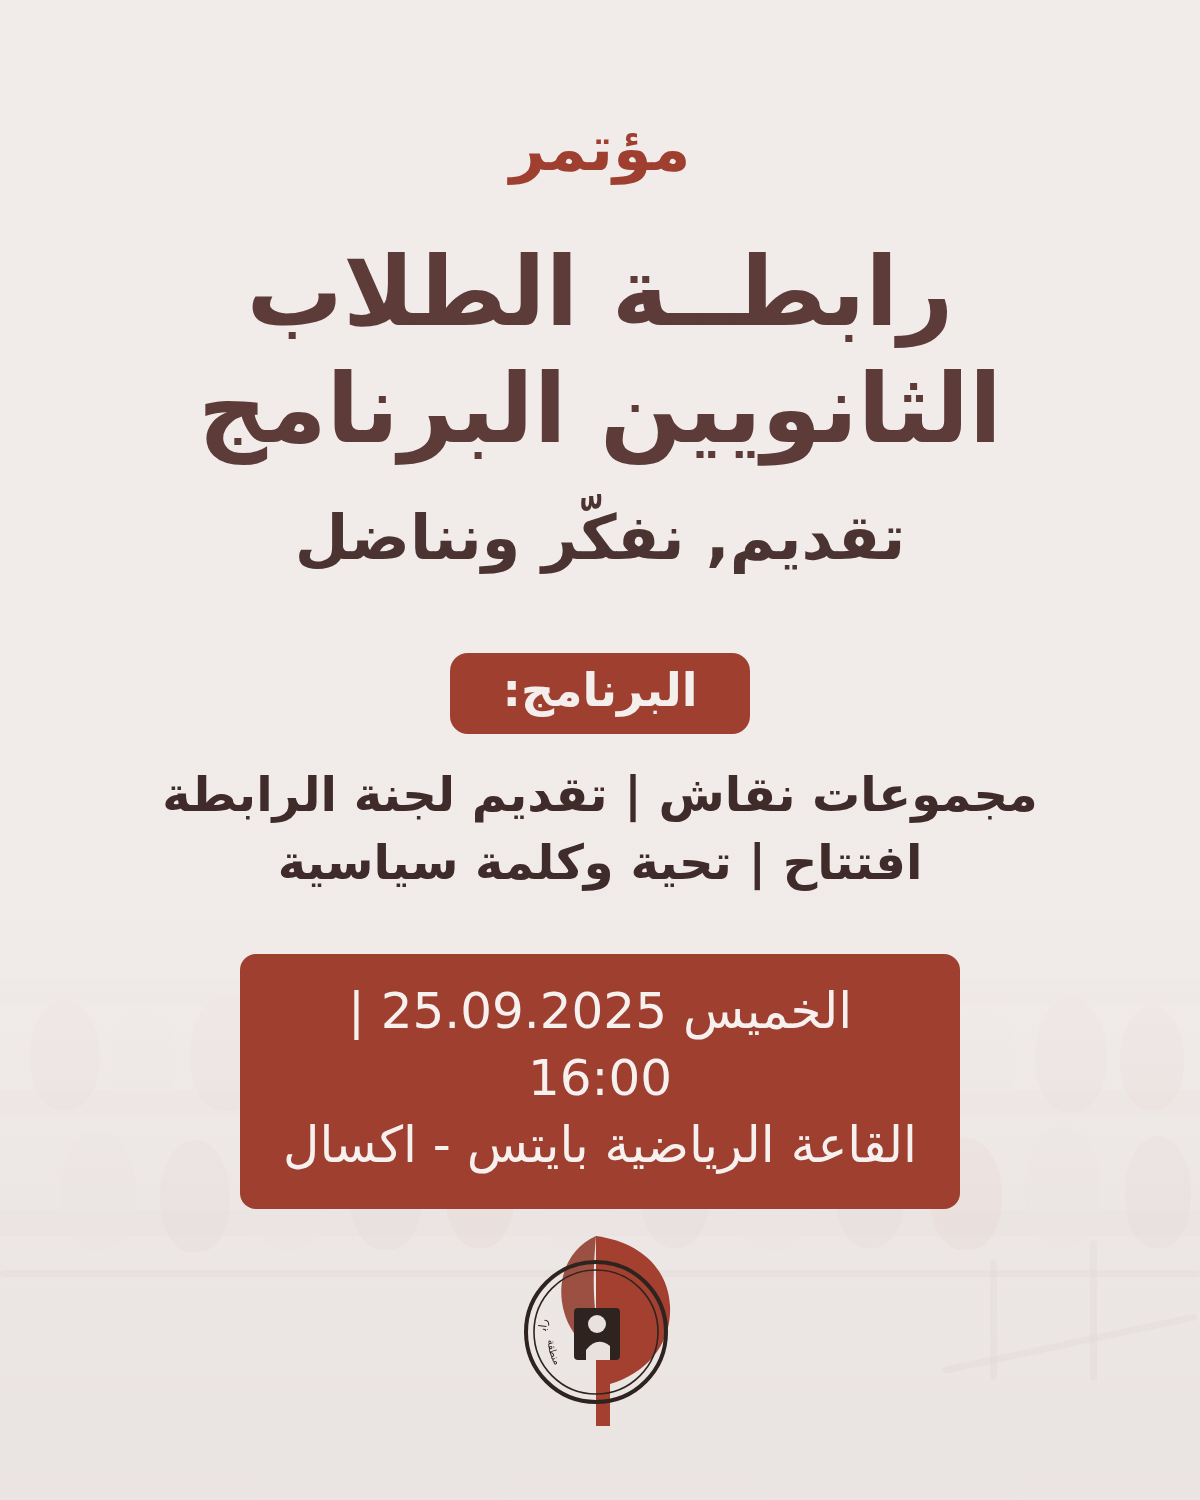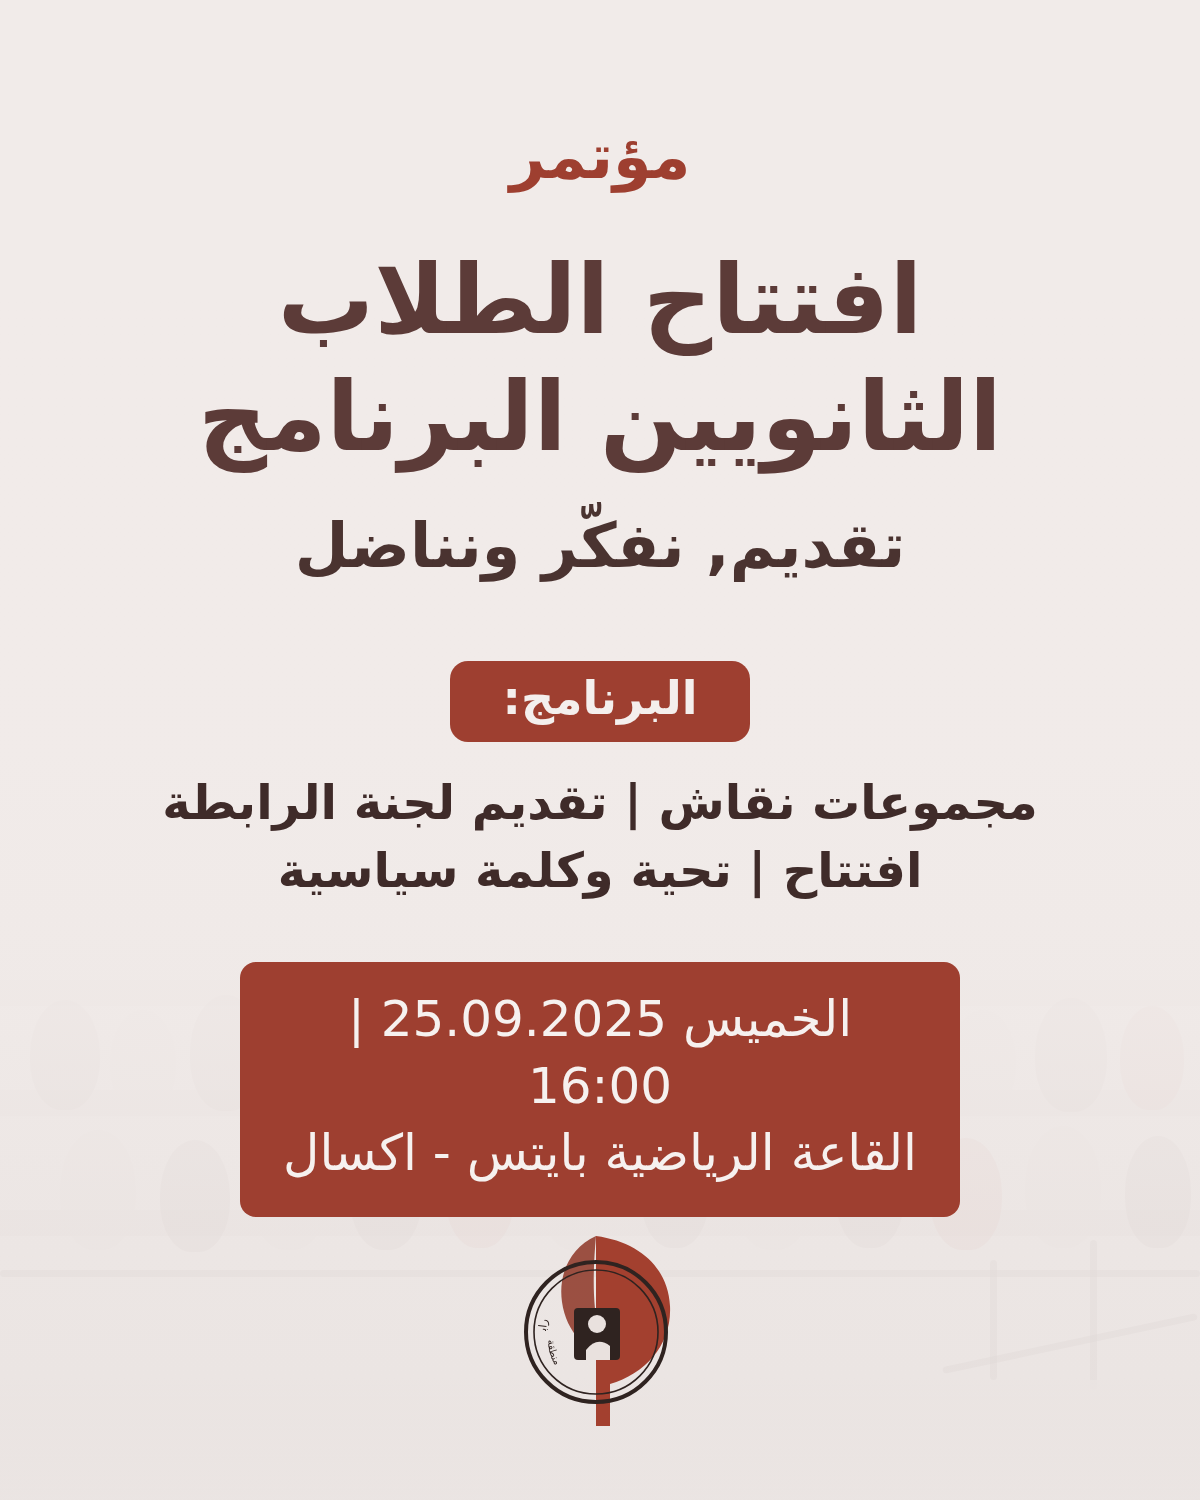--- a/index.html
+++ b/index.html
@@ -78,21 +78,21 @@
     position: relative;
     z-index: 5;
     width: 1200px;
     height: 1500px;
     box-sizing: border-box;
     padding: 0 60px;
     text-align: center;
   }
 
   .kicker {
-    margin: 8px;
+    margin: 0;
     padding-top: 118px;
     font-size: 62px;
     font-weight: 800;
     letter-spacing: -1px;
     color: #9e3f30;
     line-height: 1;
   }
 
   .title {
     margin: 56px 0 0 0;
@@ -208,21 +208,21 @@
     <div class="floor"></div>
   </div>
 
   <div class="veil"></div>
 
   <div class="content">
 
     <p class="kicker">مؤتمر</p>
 
     <h1 class="title">
-      <span class="line1">افتتاح الطلاب</span>
+      <span class="line1">رابطــة الطلاب</span>
       <span class="line2">الثانويين البرنامج</span>
     </h1>
 
     <p class="slogan">تقديم, نفكّر ونناضل</p>
 
     <div class="program-badge">البرنامج:</div>
 
     <div class="program-lines">
       <div>مجموعات نقاش | تقديم لجنة الرابطة</div>
       <div>افتتاح | تحية وكلمة سياسية</div>

